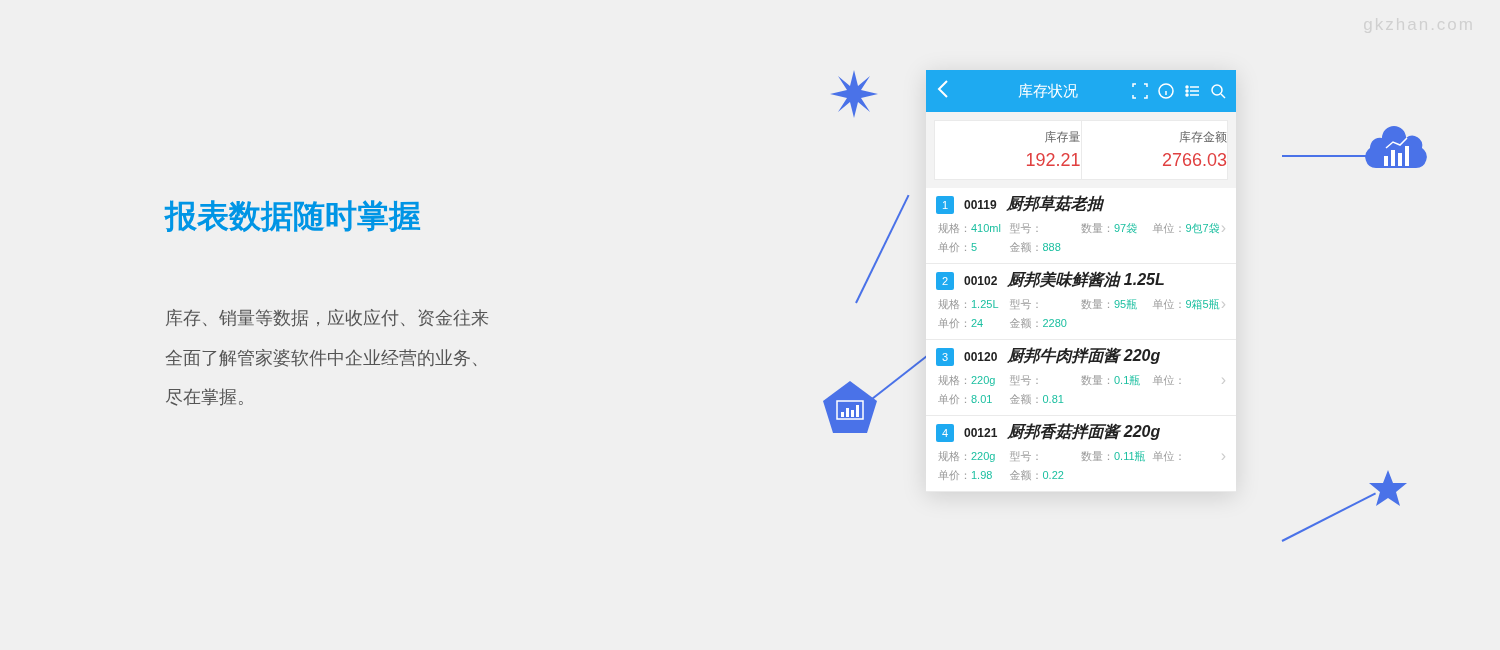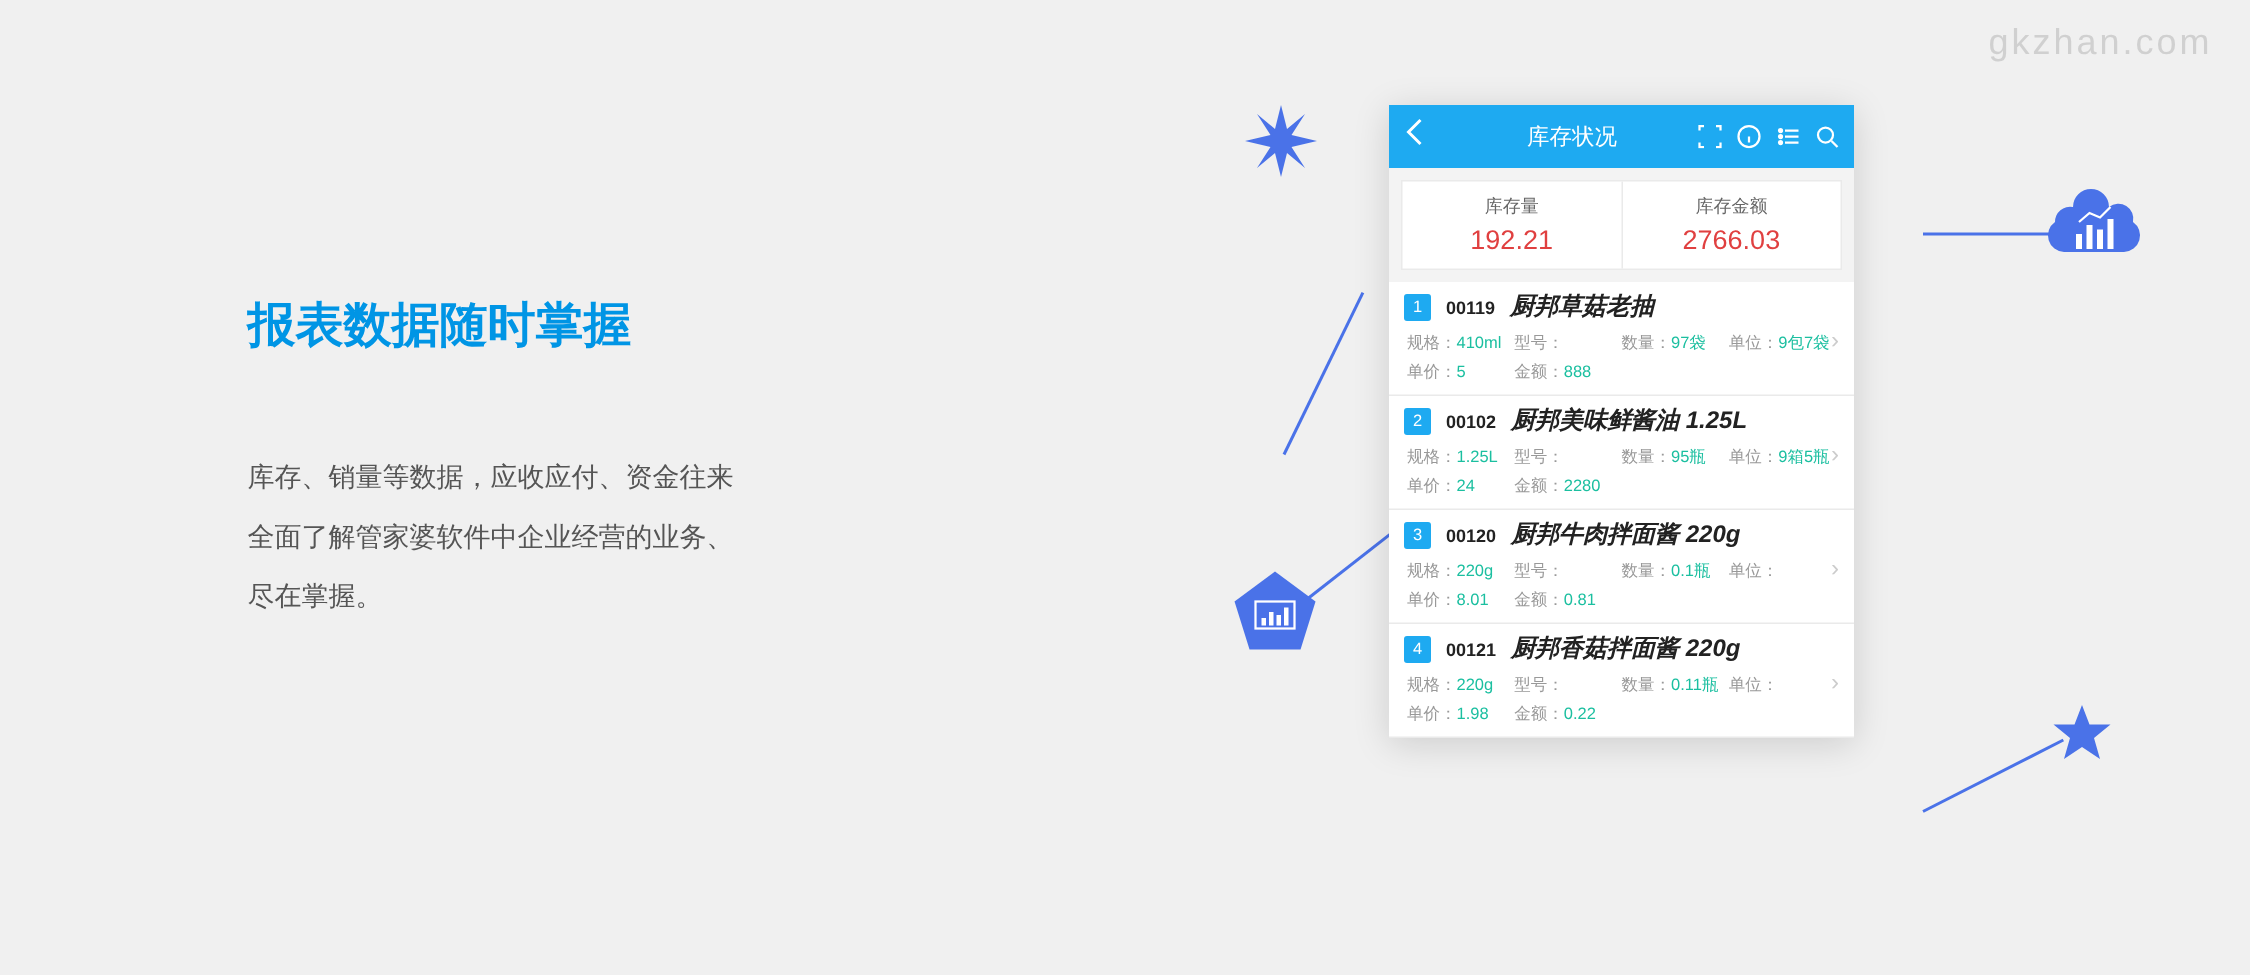--- a/index.html
+++ b/index.html
@@ -8,21 +8,21 @@
   height: 650px;
   background: #f0f0f0;
   font-family: "Microsoft YaHei", "PingFang SC", sans-serif;
   position: relative;
   overflow: hidden;
 }
 .watermark {
   position: absolute;
   top: 15px;
   right: 25px;
-  font-size: 24px;
+  font-size: 17px;
   color: #d0d0d0;
   font-weight: 300;
   letter-spacing: 2px;
 }
 .hero-text {
   position: absolute;
   left: 165px;
   top: 195px;
   width: 500px;
 }
@@ -59,21 +59,21 @@
 .hdr-icons { display: flex; gap: 10px; align-items: center; }
 .hdr-icon { cursor: pointer; display: flex; align-items: center; }
 .summary {
   display: flex;
   margin: 8px;
   background: #fff;
   border: 1px solid #eaeaea;
 }
 .summary > div {
   flex: 1;
-  text-align: center;
+  text-align: right;
   padding: 8px 0;
 }
 .summary > div:first-child { border-right: 1px solid #eaeaea; }
 .summary-label { font-size: 12px; color: #666; margin-bottom: 4px; }
 .summary-value { font-size: 18px; color: #e04040; }
 .items { }
 .item {
   background: #fff;
   border-bottom: 1px solid #eaeaea;
   position: relative;

